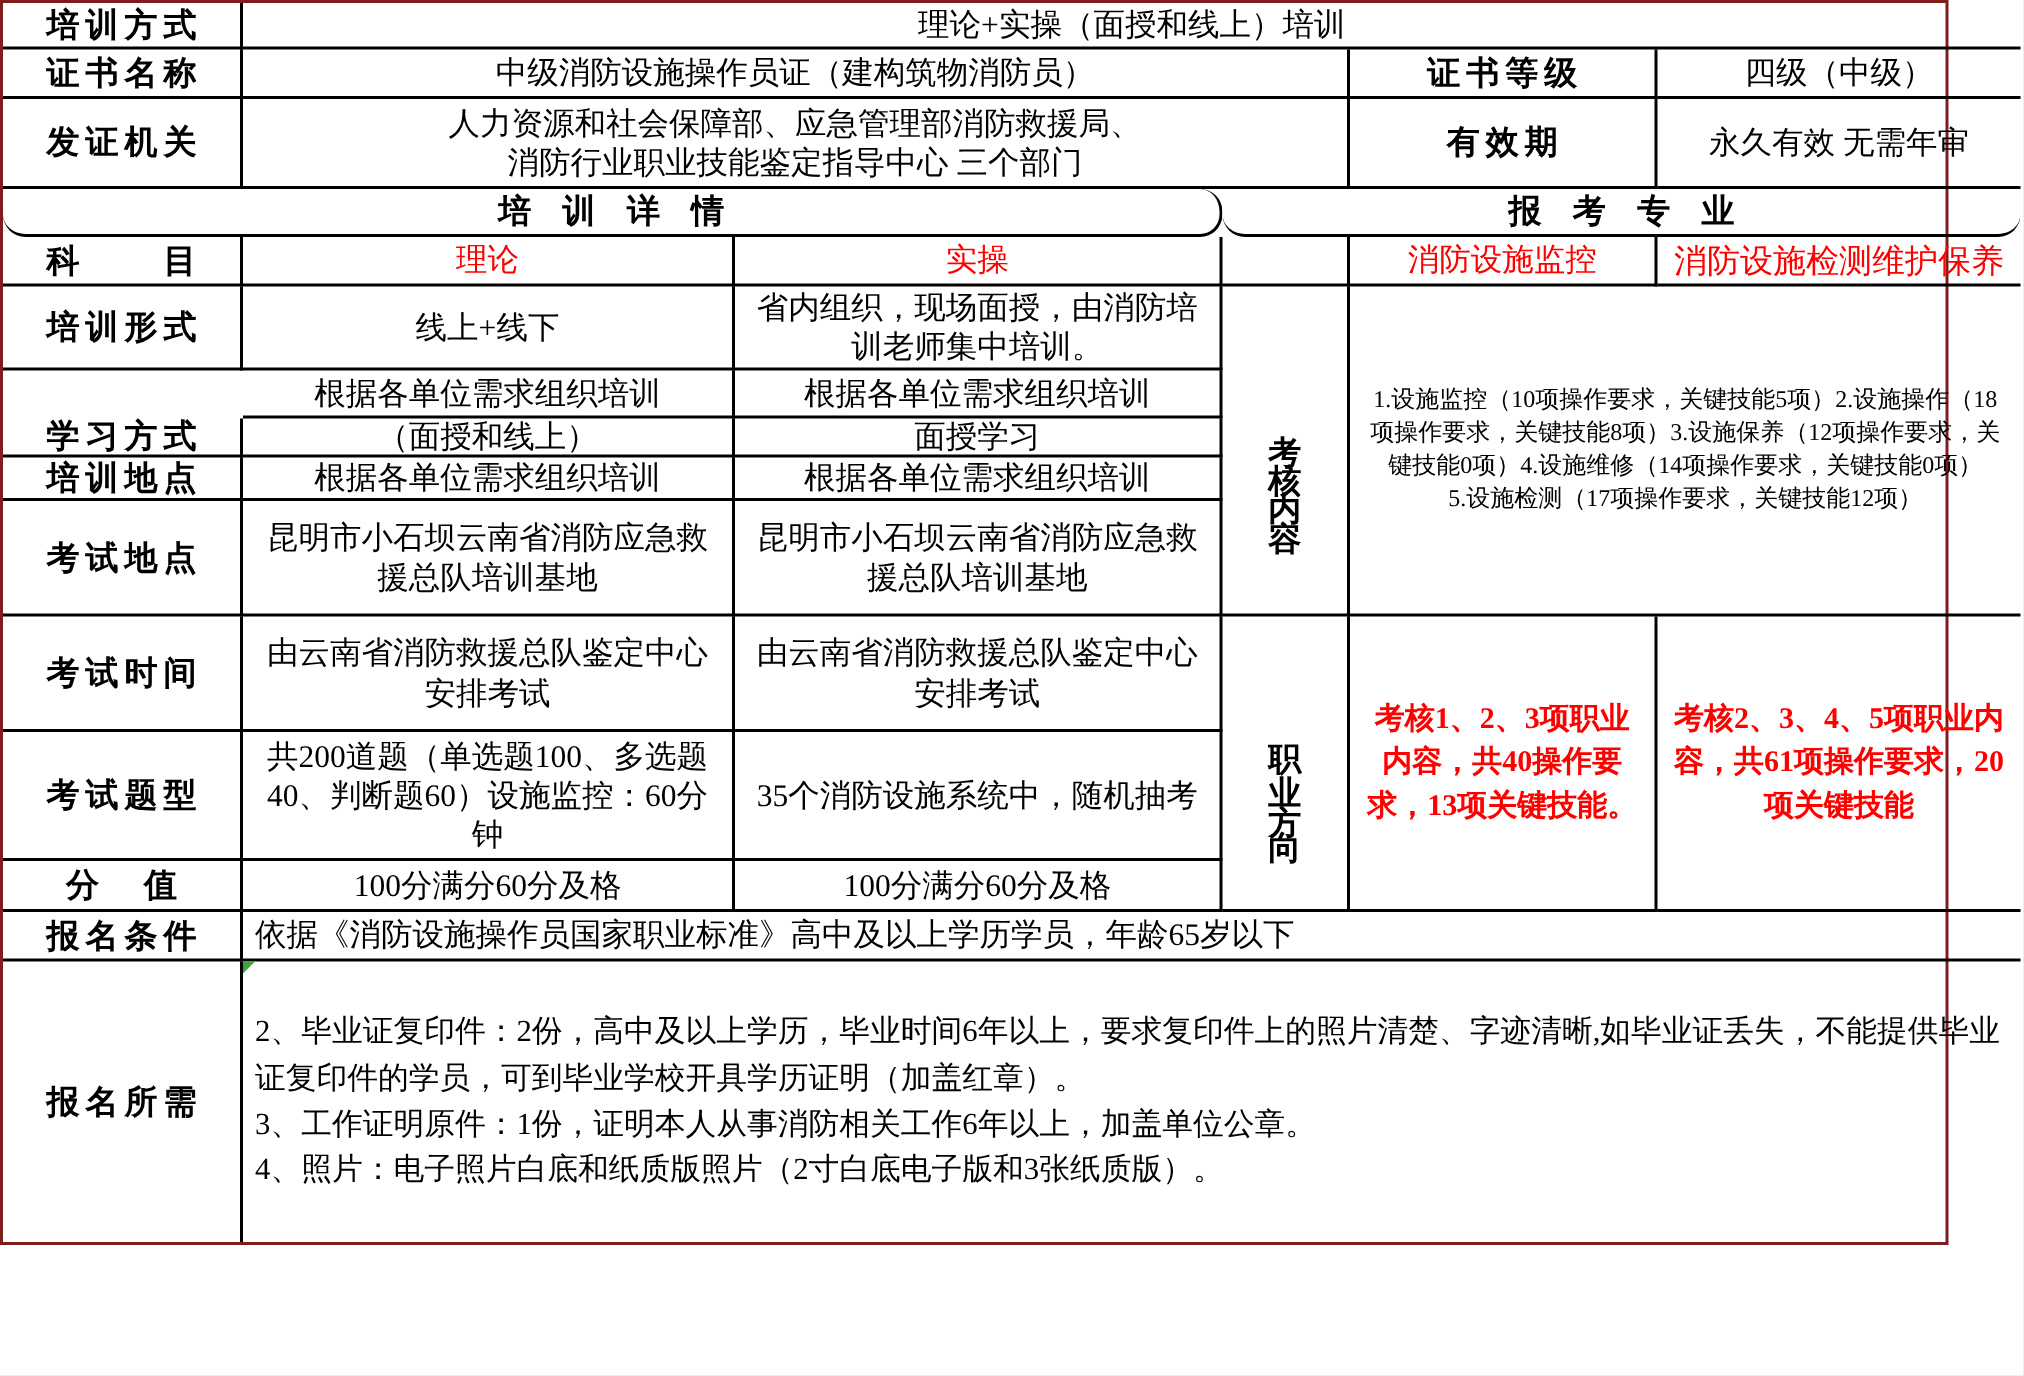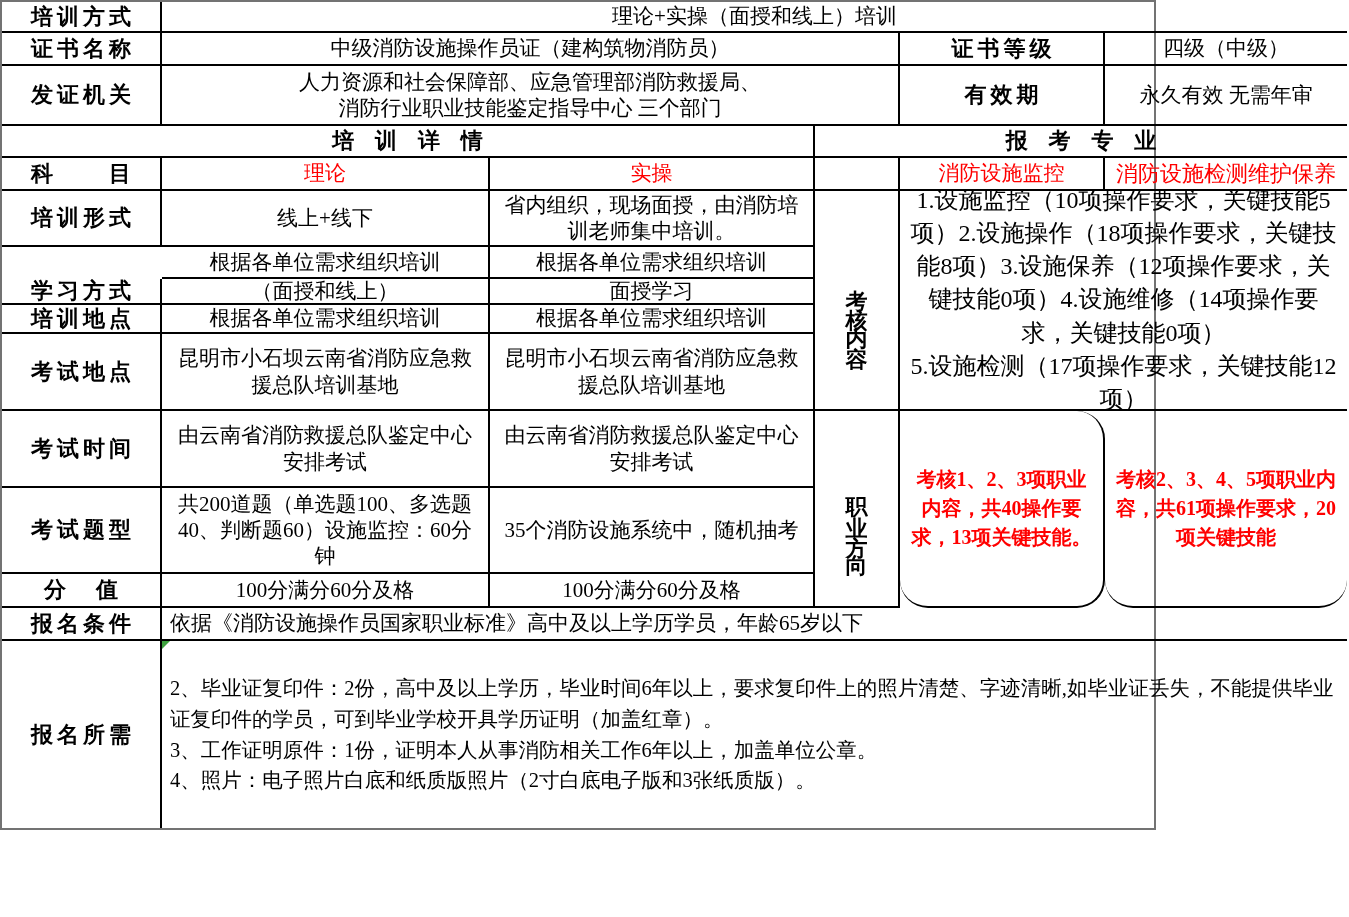--- a/index.html
+++ b/index.html
@@ -17,23 +17,23 @@
     display:flex;align-items:center;justify-content:center;
   }
   .title-text{
     color:#ff0000;
     font-size:43px;
     font-weight:700;
     letter-spacing:1px;
     line-height:1;
   }
   .tbl{
-    width:1156px;height:830px;
+    width:1299px;height:830px;
     box-sizing:border-box;
-    border:2px solid #737373;
+    border:2px solid #7f1d1d;
     display:grid;
     grid-template-columns:160px 328px 325px 85px 205px 242px;
     grid-template-rows:31px 33px 60px 32px 33px 56px 32px 26px 29px 77px 77px 86px 34px 33px auto;
   }
   .c{
     box-sizing:border-box;
     border-right:2px solid #000;
     border-bottom:2px solid #000;
     display:flex;align-items:center;justify-content:center;
     text-align:center;
@@ -49,38 +49,39 @@
     font-size:22px;
     letter-spacing:0.18em;
     text-indent:0.18em;
     white-space:nowrap;
   }
   .sec{
     font-weight:700;
     font-size:22px;
     letter-spacing:0.35em;
     text-indent:0.35em;
+    border-radius:15px;
   }
   .red{color:#ff0000;}
   .redbold{color:#ff0000;font-weight:700;}
   .vcell{padding:0;}
   .vlabel{
     writing-mode:vertical-rl;
     text-orientation:upright;
     font-weight:700;
     font-size:22px;
     letter-spacing:0.85em;
     padding-top:0.85em;
     line-height:1;
   }
   .left-al{justify-content:flex-start;text-align:left;}
   .multi{flex-direction:column;}
-  .assess{font-size:24px;line-height:1.38;padding:4px 10px;}
+  .assess{font-size:16px;line-height:1.38;padding:4px 10px;}
   .assess p{margin:0;}
-  .dir{font-size:20px;line-height:1.45;padding:4px 8px;border-radius:28px;}
+  .dir{font-size:20px;line-height:1.45;padding:4px 8px;}
   .req{
     position:relative;
     flex-direction:column;
     align-items:flex-start;
     justify-content:center;
     text-align:left;
     font-size:20.5px;
     line-height:1.5;
     padding:8px 12px 8px 8px;
   }

